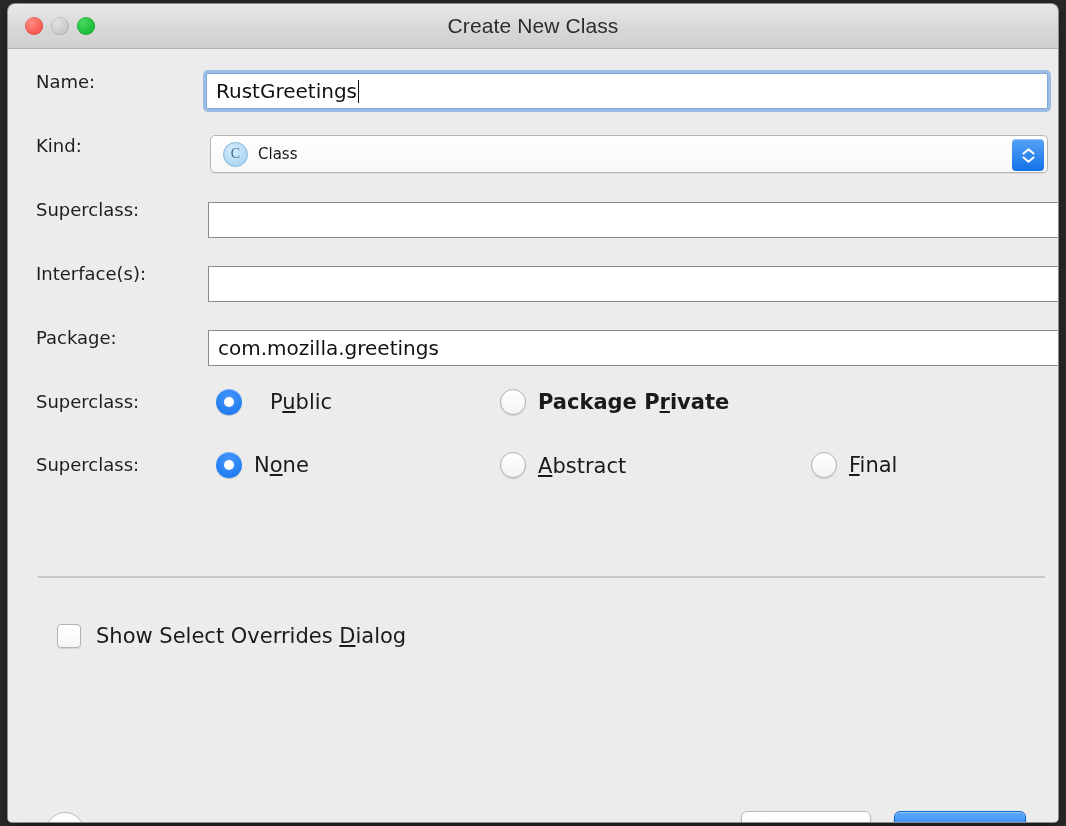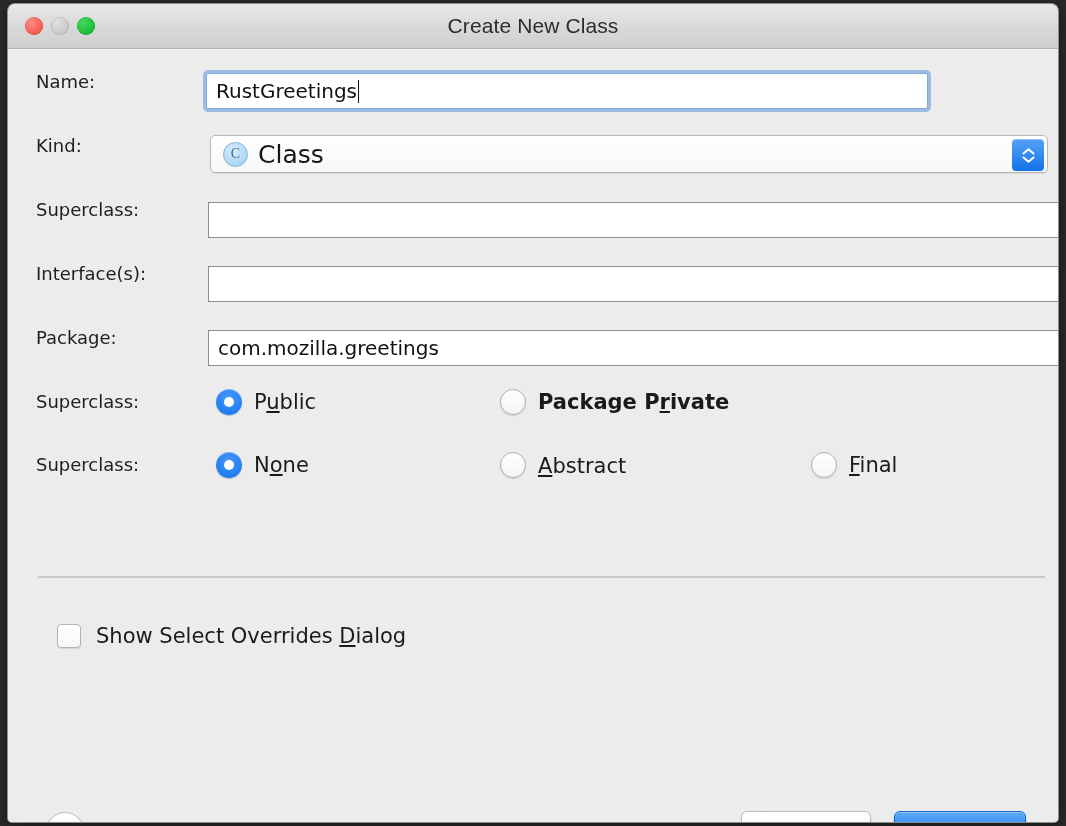--- a/index.html
+++ b/index.html
@@ -135,21 +135,21 @@
     box-sizing: border-box;
     color: #3b6c8c;
     font-size: 14px;
     font-family: "Liberation Serif", serif;
     display: flex;
     align-items: center;
     justify-content: center;
     margin-right: 10px;
   }
   .combo-text {
-    font-size: 25px;
+    font-size: 15px;
     color: #161616;
   }
   .stepper {
     position: absolute;
     right: 3px;
     top: 3px;
     width: 32px;
     height: 32px;
     border-radius: 4px;
     background: linear-gradient(to bottom, #55a3f7, #1272e8);
@@ -291,21 +291,21 @@
       <div class="dot red"></div>
       <div class="dot gray"></div>
       <div class="dot green"></div>
     </div>
     <div class="title">Create New Class</div>
   </div>
 
   <div class="content">
 
     <div class="lbl" style="top:22px">Name:</div>
-    <div class="field focused" style="top:24px; left:198px; width:722px;">
+    <div class="field focused" style="top:24px; left:198px; width:842px;">
       <span>RustGreetings</span>
         <span class="caret"></span>
     </div>
 
     <div class="lbl" style="top:86px">Kind:</div>
     <div class="combo" style="top:86px">
       <span class="cls-icon">C</span>
       <span class="combo-text">Class</span>
       <span class="stepper">
         <svg class="chev" viewBox="0 0 13 7">
@@ -326,21 +326,21 @@
     <div class="field" style="top:217px">
       <span></span>
     </div>
 
     <div class="lbl" style="top:278px">Package:</div>
     <div class="field" style="top:281px">
       <span>com.mozilla.greetings</span>
     </div>
 
     <div class="lbl" style="top:342px">Superclass:</div>
-    <div class="radio-group" style="top:340px; left:208px;">
+    <div class="radio-group" style="top:340px; left:208px;gap:16px;">
       <span class="radio on"></span>
       <span class="rlabel"><span>P</span><span class="mn">u</span><span>blic</span></span>
     </div>
     <div class="radio-group" style="top:340px; left:492px;font-weight:bold;">
       <span class="radio off"></span>
       <span class="rlabel"><span>Package P</span><span class="mn">r</span><span>ivate</span></span>
     </div>
 
     <div class="lbl" style="top:405px">Superclass:</div>
     <div class="radio-group" style="top:403px; left:208px;">

